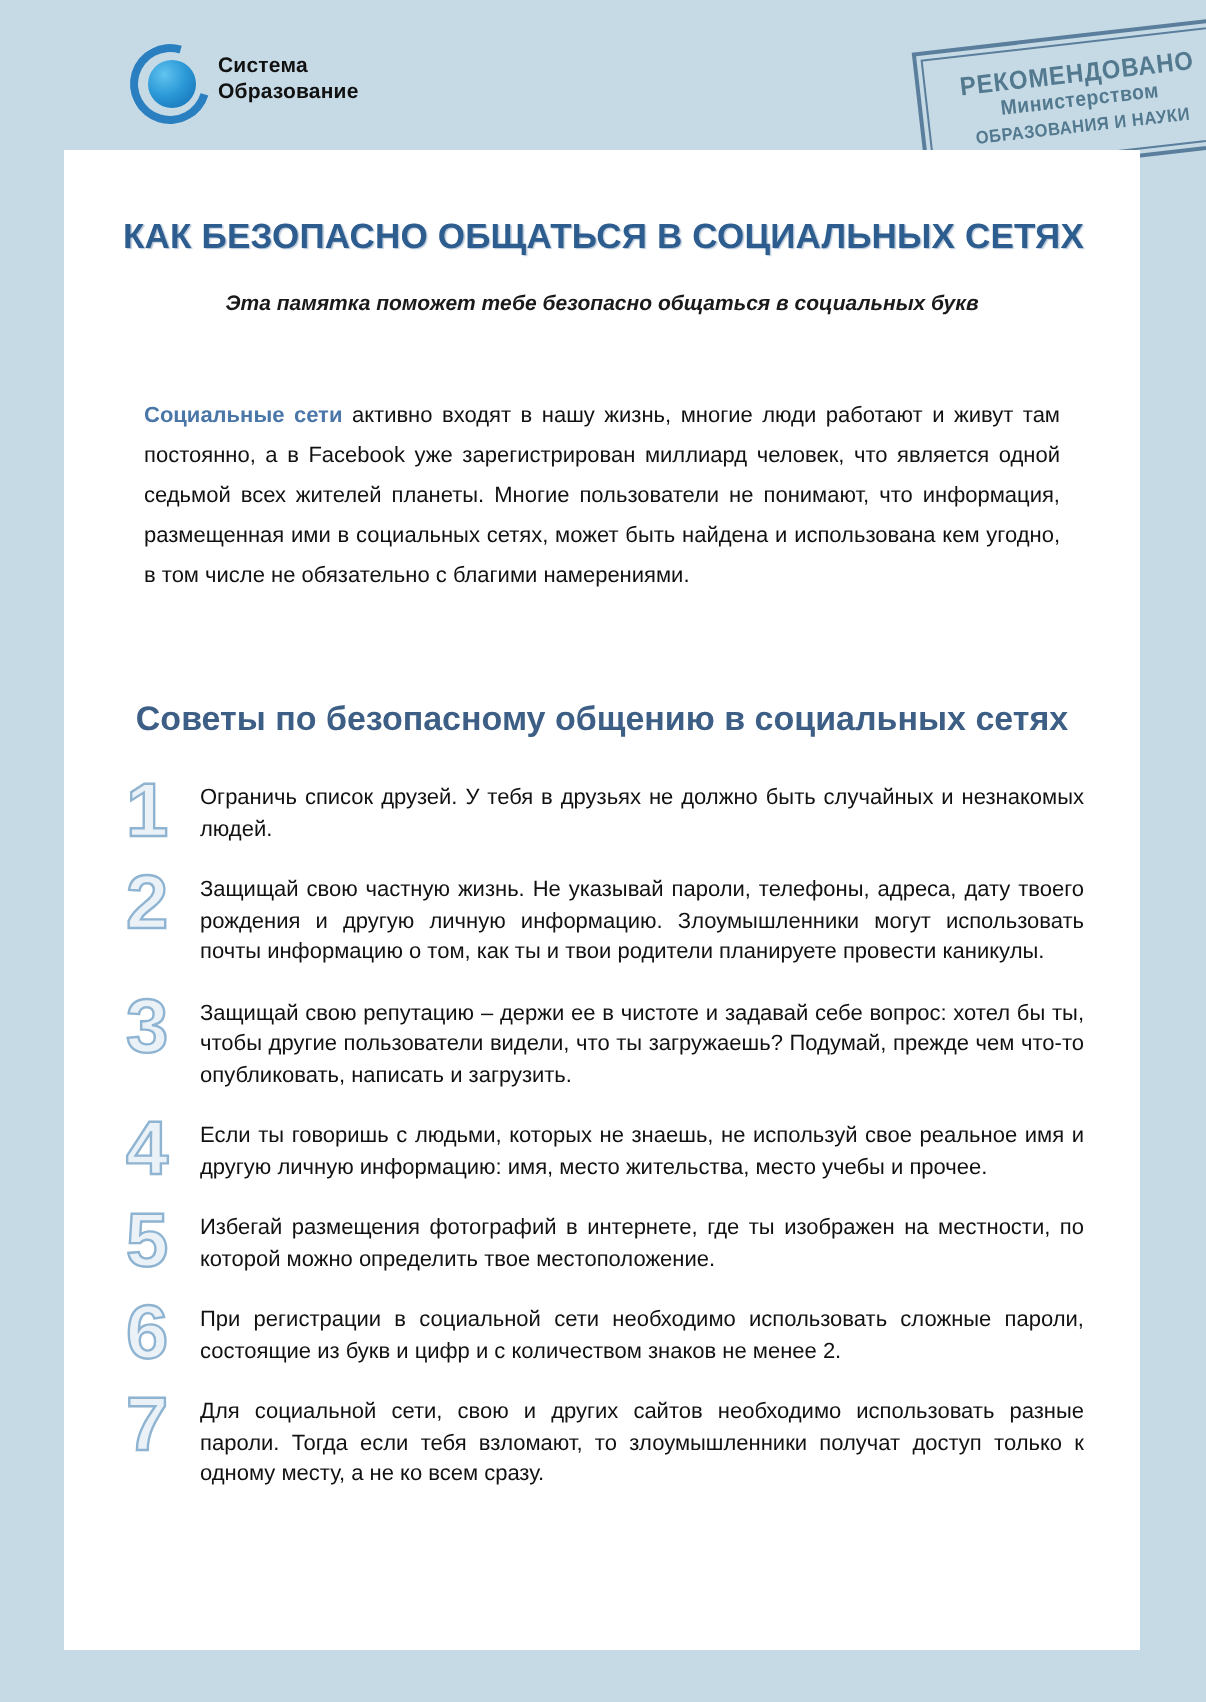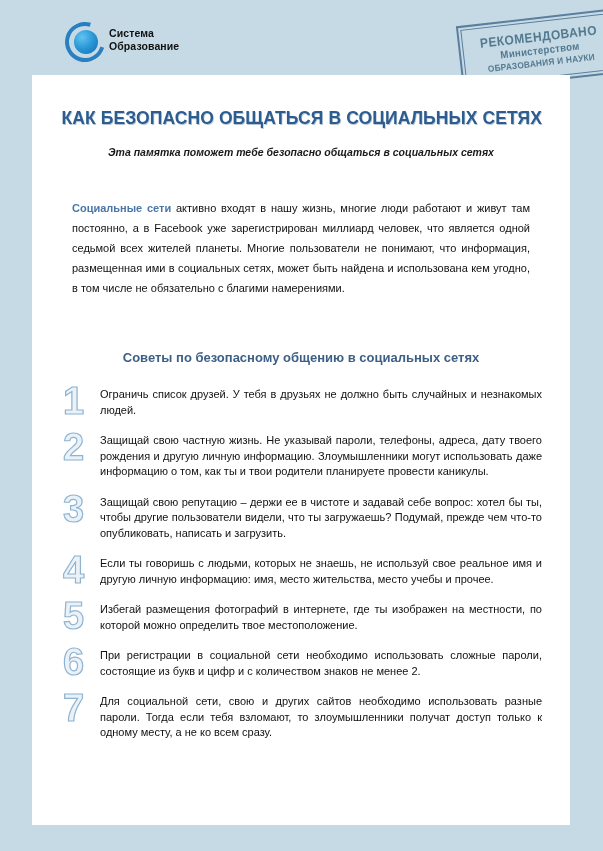--- a/index.html
+++ b/index.html
@@ -149,21 +149,21 @@
   }
   .intro .lead {
     color: #4a76a8;
     font-weight: bold;
   }
 
   .section-title {
     margin: 0;
     padding-top: 40px;
     text-align: center;
-    font-size: 13px;
+    font-size: 17px;
     font-weight: bold;
     color: #3d5f86;
   }
 
   
   .tips {
     padding-top: 19px;
   }
   .tip {
     display: flex;
@@ -217,38 +217,38 @@
       <div class="stamp-l3">ОБРАЗОВАНИЯ И НАУКИ</div>
     </div>
   </div>
 
 </div>
 
 <div class="page">
 
   <h1 class="doc-title">КАК БЕЗОПАСНО ОБЩАТЬСЯ В СОЦИАЛЬНЫХ СЕТЯХ</h1>
 
-  <p class="doc-subtitle">Эта памятка поможет тебе безопасно общаться в социальных сетях</p>
+  <p class="doc-subtitle">Эта памятка поможет тебе безопасно общаться в социальных букв</p>
 
   <p class="intro">
     <span class="lead">Социальные сети</span><span> активно входят в нашу жизнь, многие люди работают и живут там постоянно, а в Facebook уже зарегистрирован миллиард человек, что является одной седьмой всех жителей планеты. Многие пользователи не понимают, что информация, размещенная ими в социальных сетях, может быть найдена и использована кем угодно, в том числе не обязательно с благими намерениями.</span>
   </p>
 
   <h2 class="section-title">Советы по безопасному общению в социальных сетях</h2>
 
   <div class="tips">
 
     <div class="tip">
       <div class="tip-num">1</div>
       <div class="tip-text">Ограничь список друзей. У тебя в друзьях не должно быть случайных и незнакомых людей.</div>
     </div>
 
     <div class="tip">
       <div class="tip-num">2</div>
-      <div class="tip-text">Защищай свою частную жизнь. Не указывай пароли, телефоны, адреса, дату твоего рождения и другую личную информацию. Злоумышленники могут использовать даже информацию о том, как ты и твои родители планируете провести каникулы.</div>
+      <div class="tip-text">Защищай свою частную жизнь. Не указывай пароли, телефоны, адреса, дату твоего рождения и другую личную информацию. Злоумышленники могут использовать почты информацию о том, как ты и твои родители планируете провести каникулы.</div>
     </div>
 
     <div class="tip">
       <div class="tip-num">3</div>
       <div class="tip-text">Защищай свою репутацию – держи ее в чистоте и задавай себе вопрос: хотел бы ты, чтобы другие пользователи видели, что ты загружаешь? Подумай, прежде чем что-то опубликовать, написать и загрузить.</div>
     </div>
 
     <div class="tip">
       <div class="tip-num">4</div>
       <div class="tip-text">Если ты говоришь с людьми, которых не знаешь, не используй свое реальное имя и другую личную информацию: имя, место жительства, место учебы и прочее.</div>

